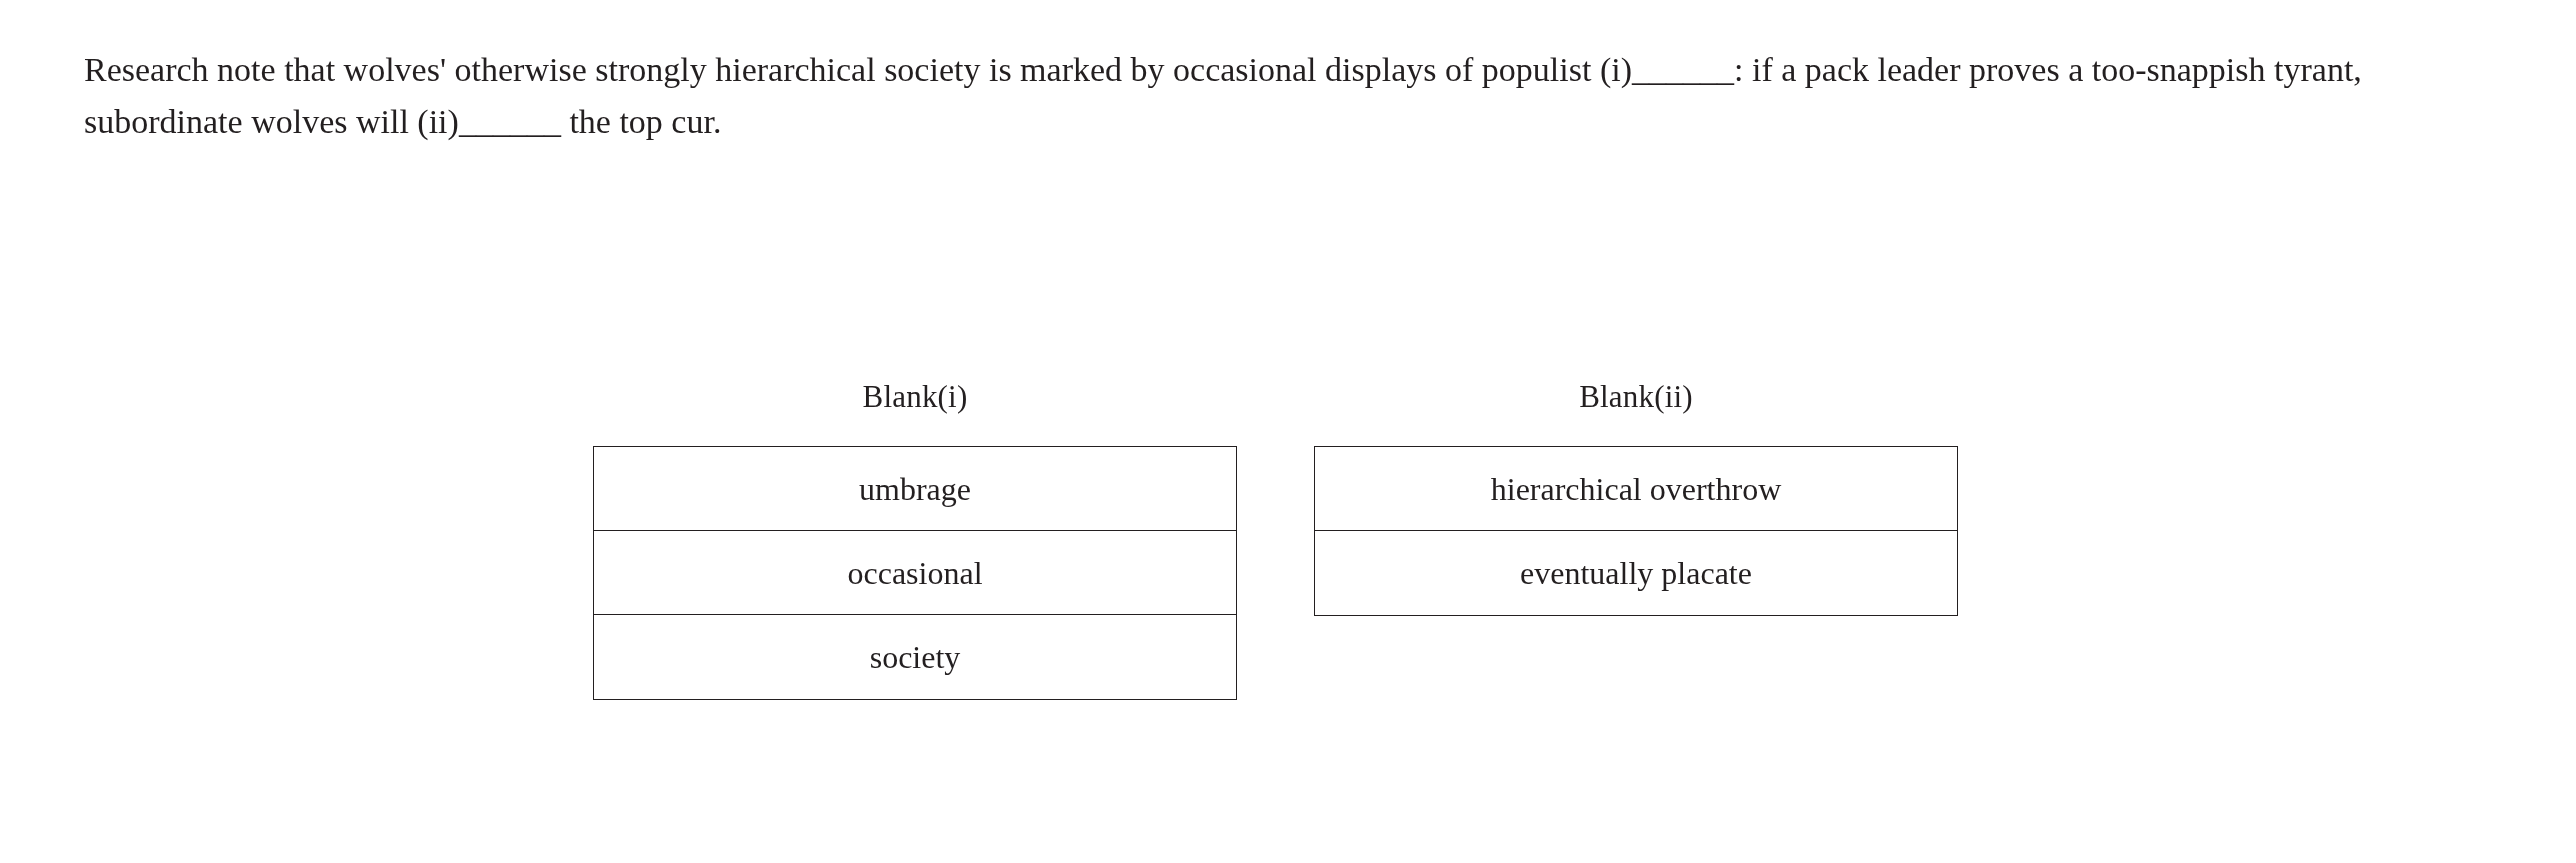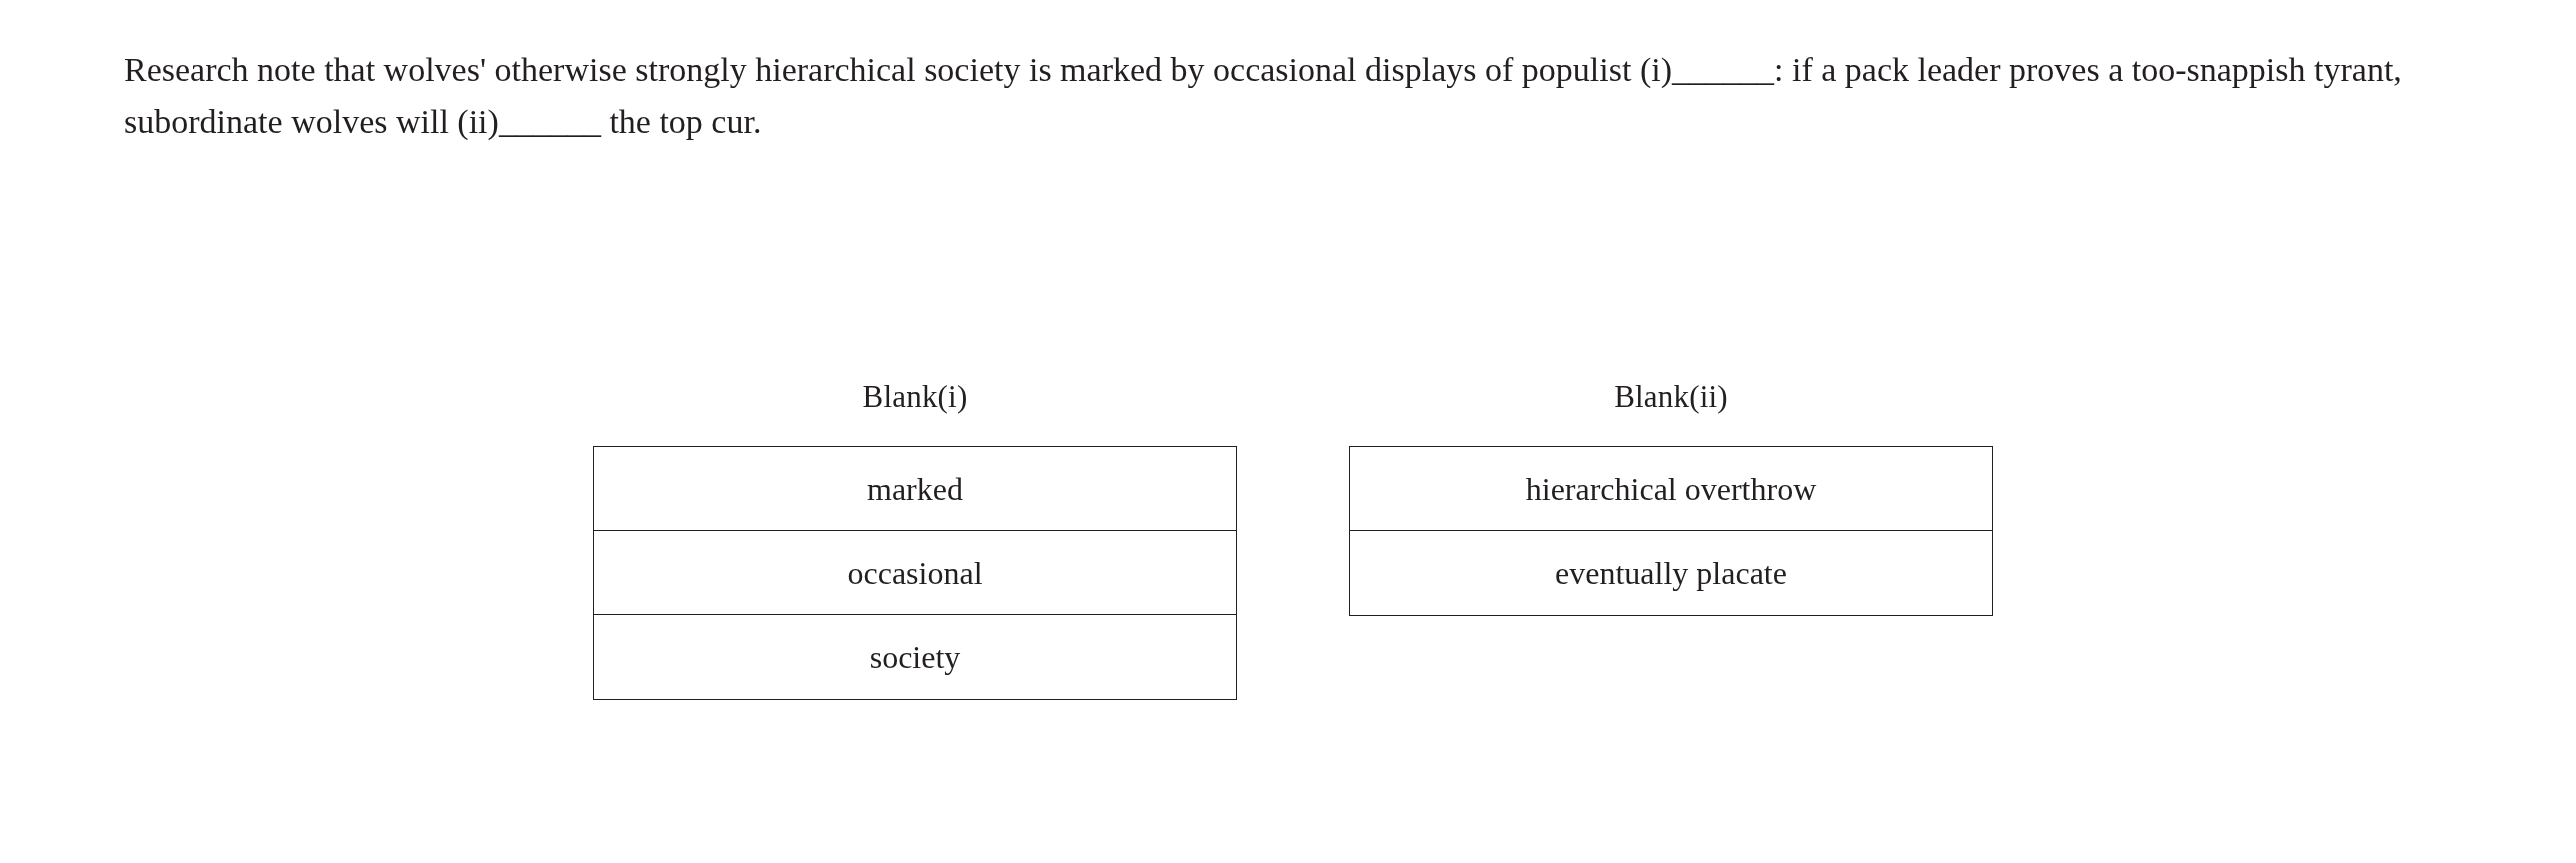--- a/index.html
+++ b/index.html
@@ -16,37 +16,36 @@
     overflow: hidden;
   }
   .passage {
     position: absolute;
     left: 84px;
     top: 44px;
     width: 2313px;
     font-size: 34px;
     line-height: 1.52;
     color: #231f20;
-    margin-left: 40px;
   }
   .blank-fill {
     letter-spacing: 0;
   }
   .answer-area {
     position: absolute;
     left: 0;
     top: 379px;
     width: 100%;
   }
   .columns {
     position: absolute;
     left: 593px;
     top: 0;
     display: flex;
-    gap: 112px;
+    gap: 77px;
   }
   .column {
     display: flex;
     flex-direction: column;
     align-items: center;
   }
   .col-heading {
     font-size: 31px;
     color: #231f20;
     margin-bottom: 31px;
@@ -79,21 +78,21 @@
 <div class="passage">
   <span>Research note that wolves' otherwise strongly hierarchical society is marked by occasional displays of populist (i)</span><span class="blank-fill">______</span><span>: if a pack leader proves a too-snappish tyrant, subordinate wolves will (ii)</span><span class="blank-fill">______</span><span> the top cur.</span>
 </div>
 
 <div class="answer-area">
   <div class="columns">
 
     <div class="column col-i">
       <div class="col-heading">Blank(i)</div>
       <div class="options">
-        <div class="option">marked</div>
+        <div class="option">umbrage</div>
         <div class="option">occasional</div>
         <div class="option">society</div>
       </div>
     </div>
 
     <div class="column col-ii">
       <div class="col-heading">Blank(ii)</div>
       <div class="options">
         <div class="option">hierarchical overthrow</div>
         <div class="option">eventually placate</div>

